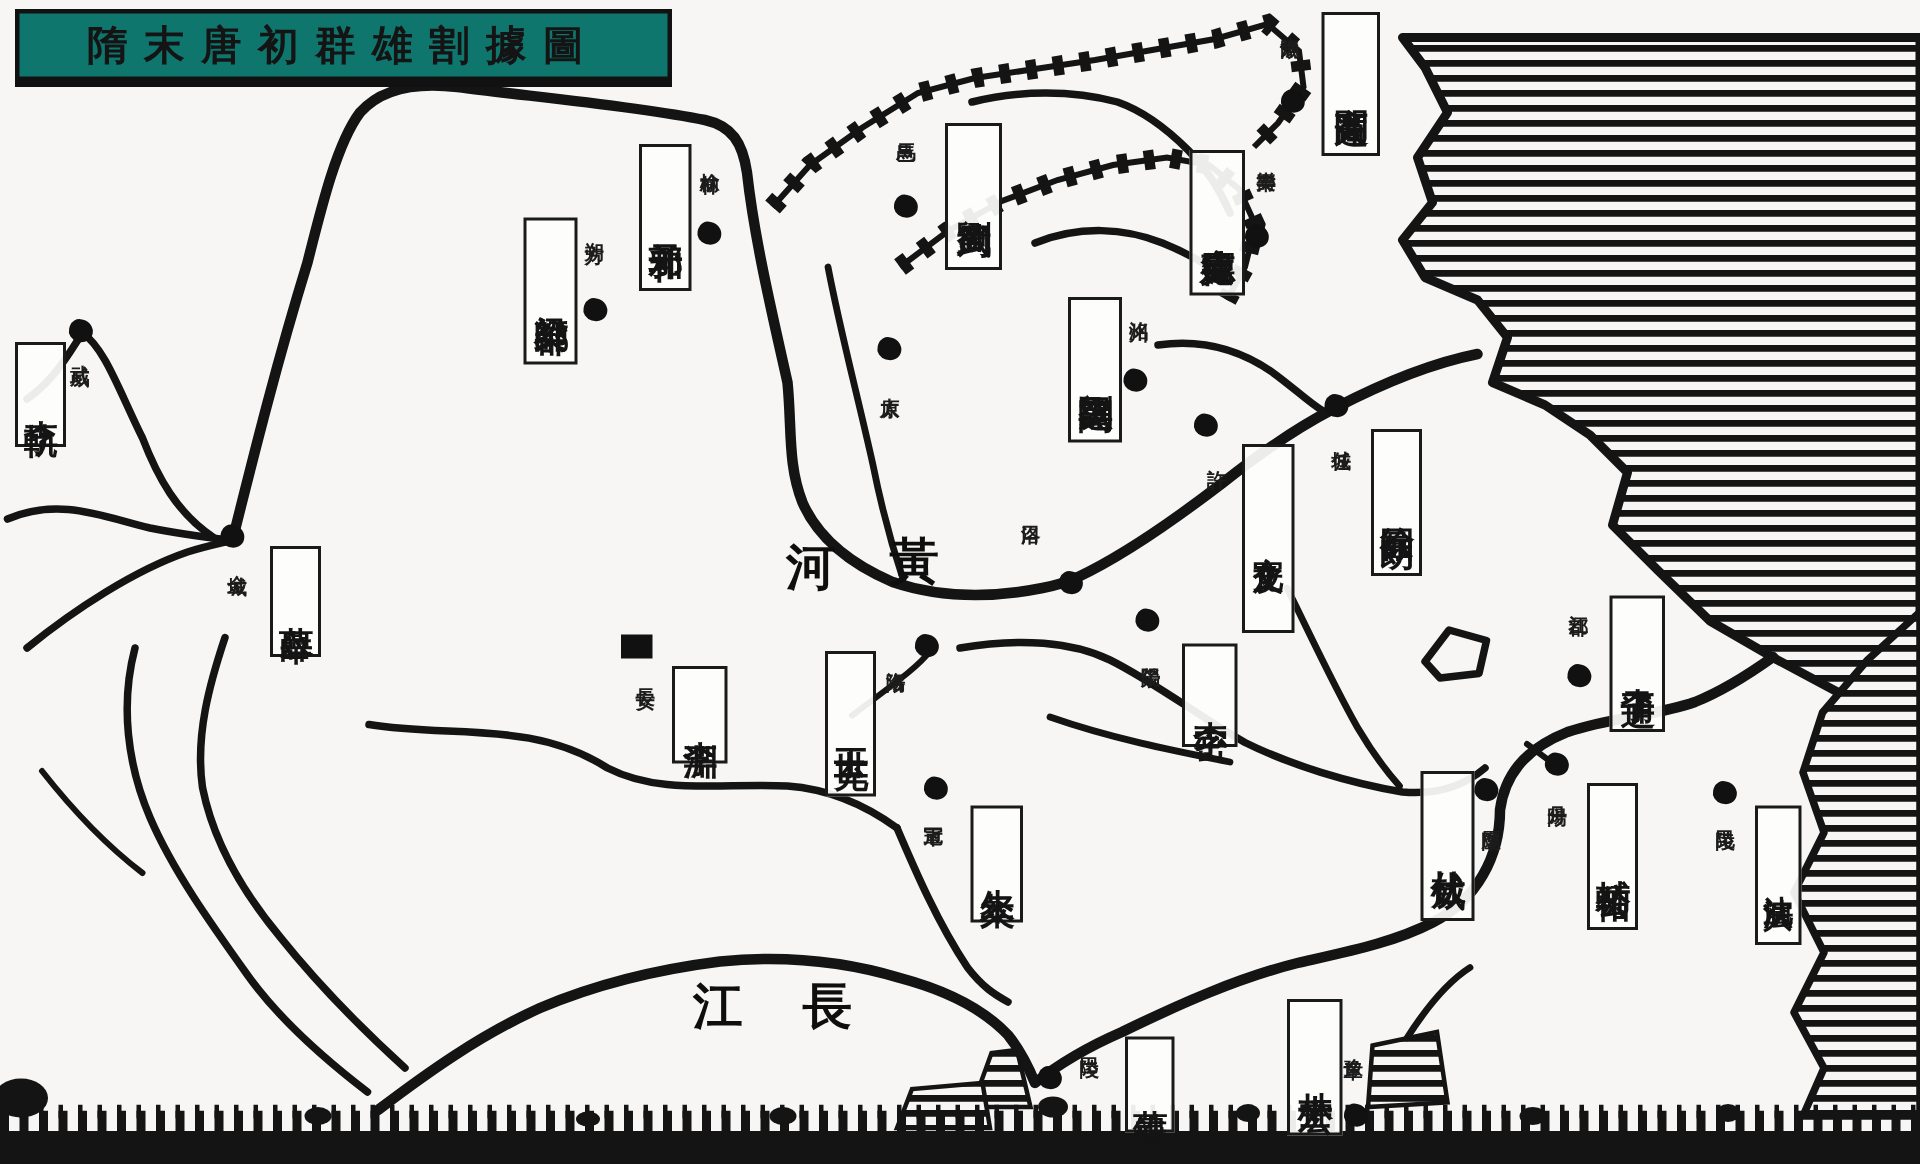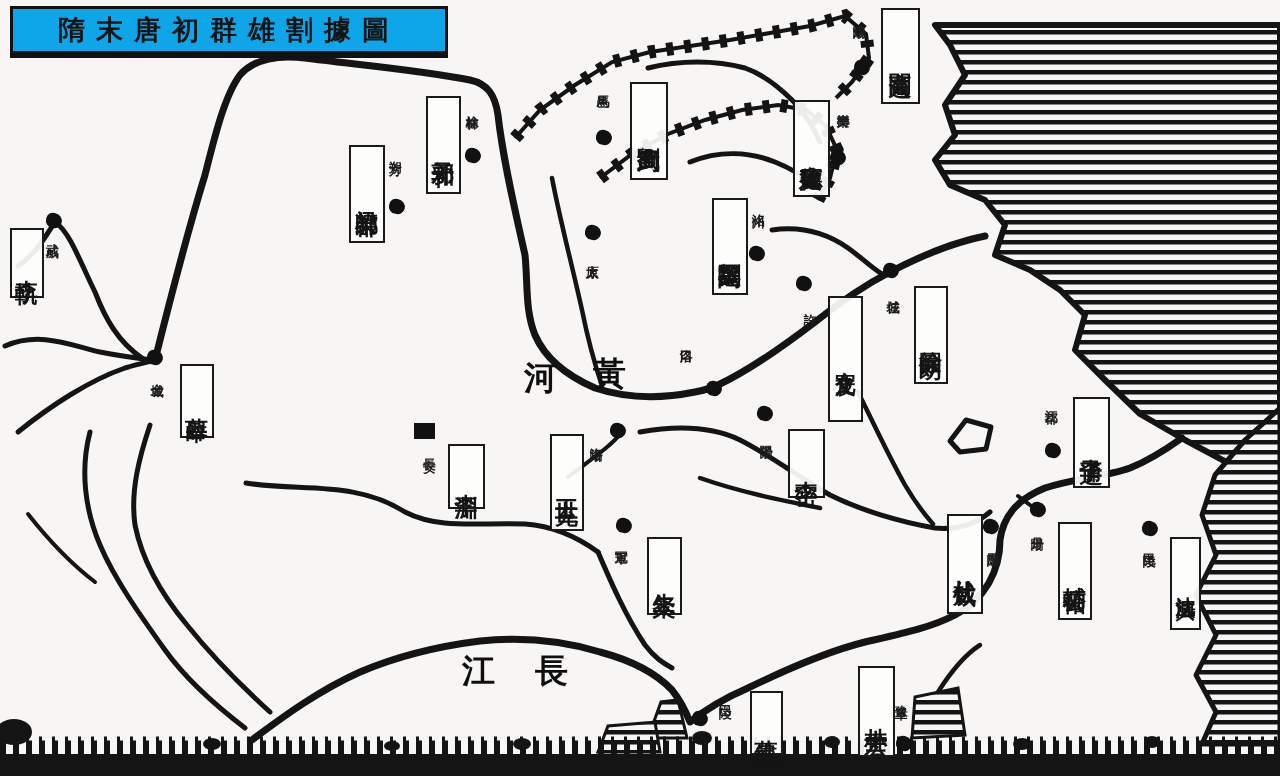--- a/index.html
+++ b/index.html
@@ -4,21 +4,21 @@
 <style>
   html,body{margin:0;padding:0;background:#e8e8e6;}
   #stage{
     position:relative;width:1280px;height:776px;overflow:hidden;
     background:#f7f6f4;color:#141414;
     font-family:"DejaVu Sans","Liberation Sans",sans-serif;
   }
   #basemap{position:absolute;left:0;top:0;}
   .titlebox{
     position:absolute;left:10px;top:6px;width:432px;height:42px;
-    border:3px solid #111;border-bottom:7px solid #111;background:#0ea5e9;
+    border:3px solid #111;border-bottom:7px solid #111;background:#0f766e;
     display:flex;align-items:center;justify-content:center;
     font-size:27px;font-weight:bold;letter-spacing:11px;white-space:nowrap;
   }
   .wbox{
     position:absolute;border:2.5px solid #1a1a1a;background:rgba(253,253,252,.93);
     display:flex;align-items:center;justify-content:center;
     writing-mode:vertical-rl;text-orientation:upright;
     font-weight:bold;font-size:23px;line-height:1.05;letter-spacing:2px;
     box-sizing:border-box;white-space:nowrap;
   }

